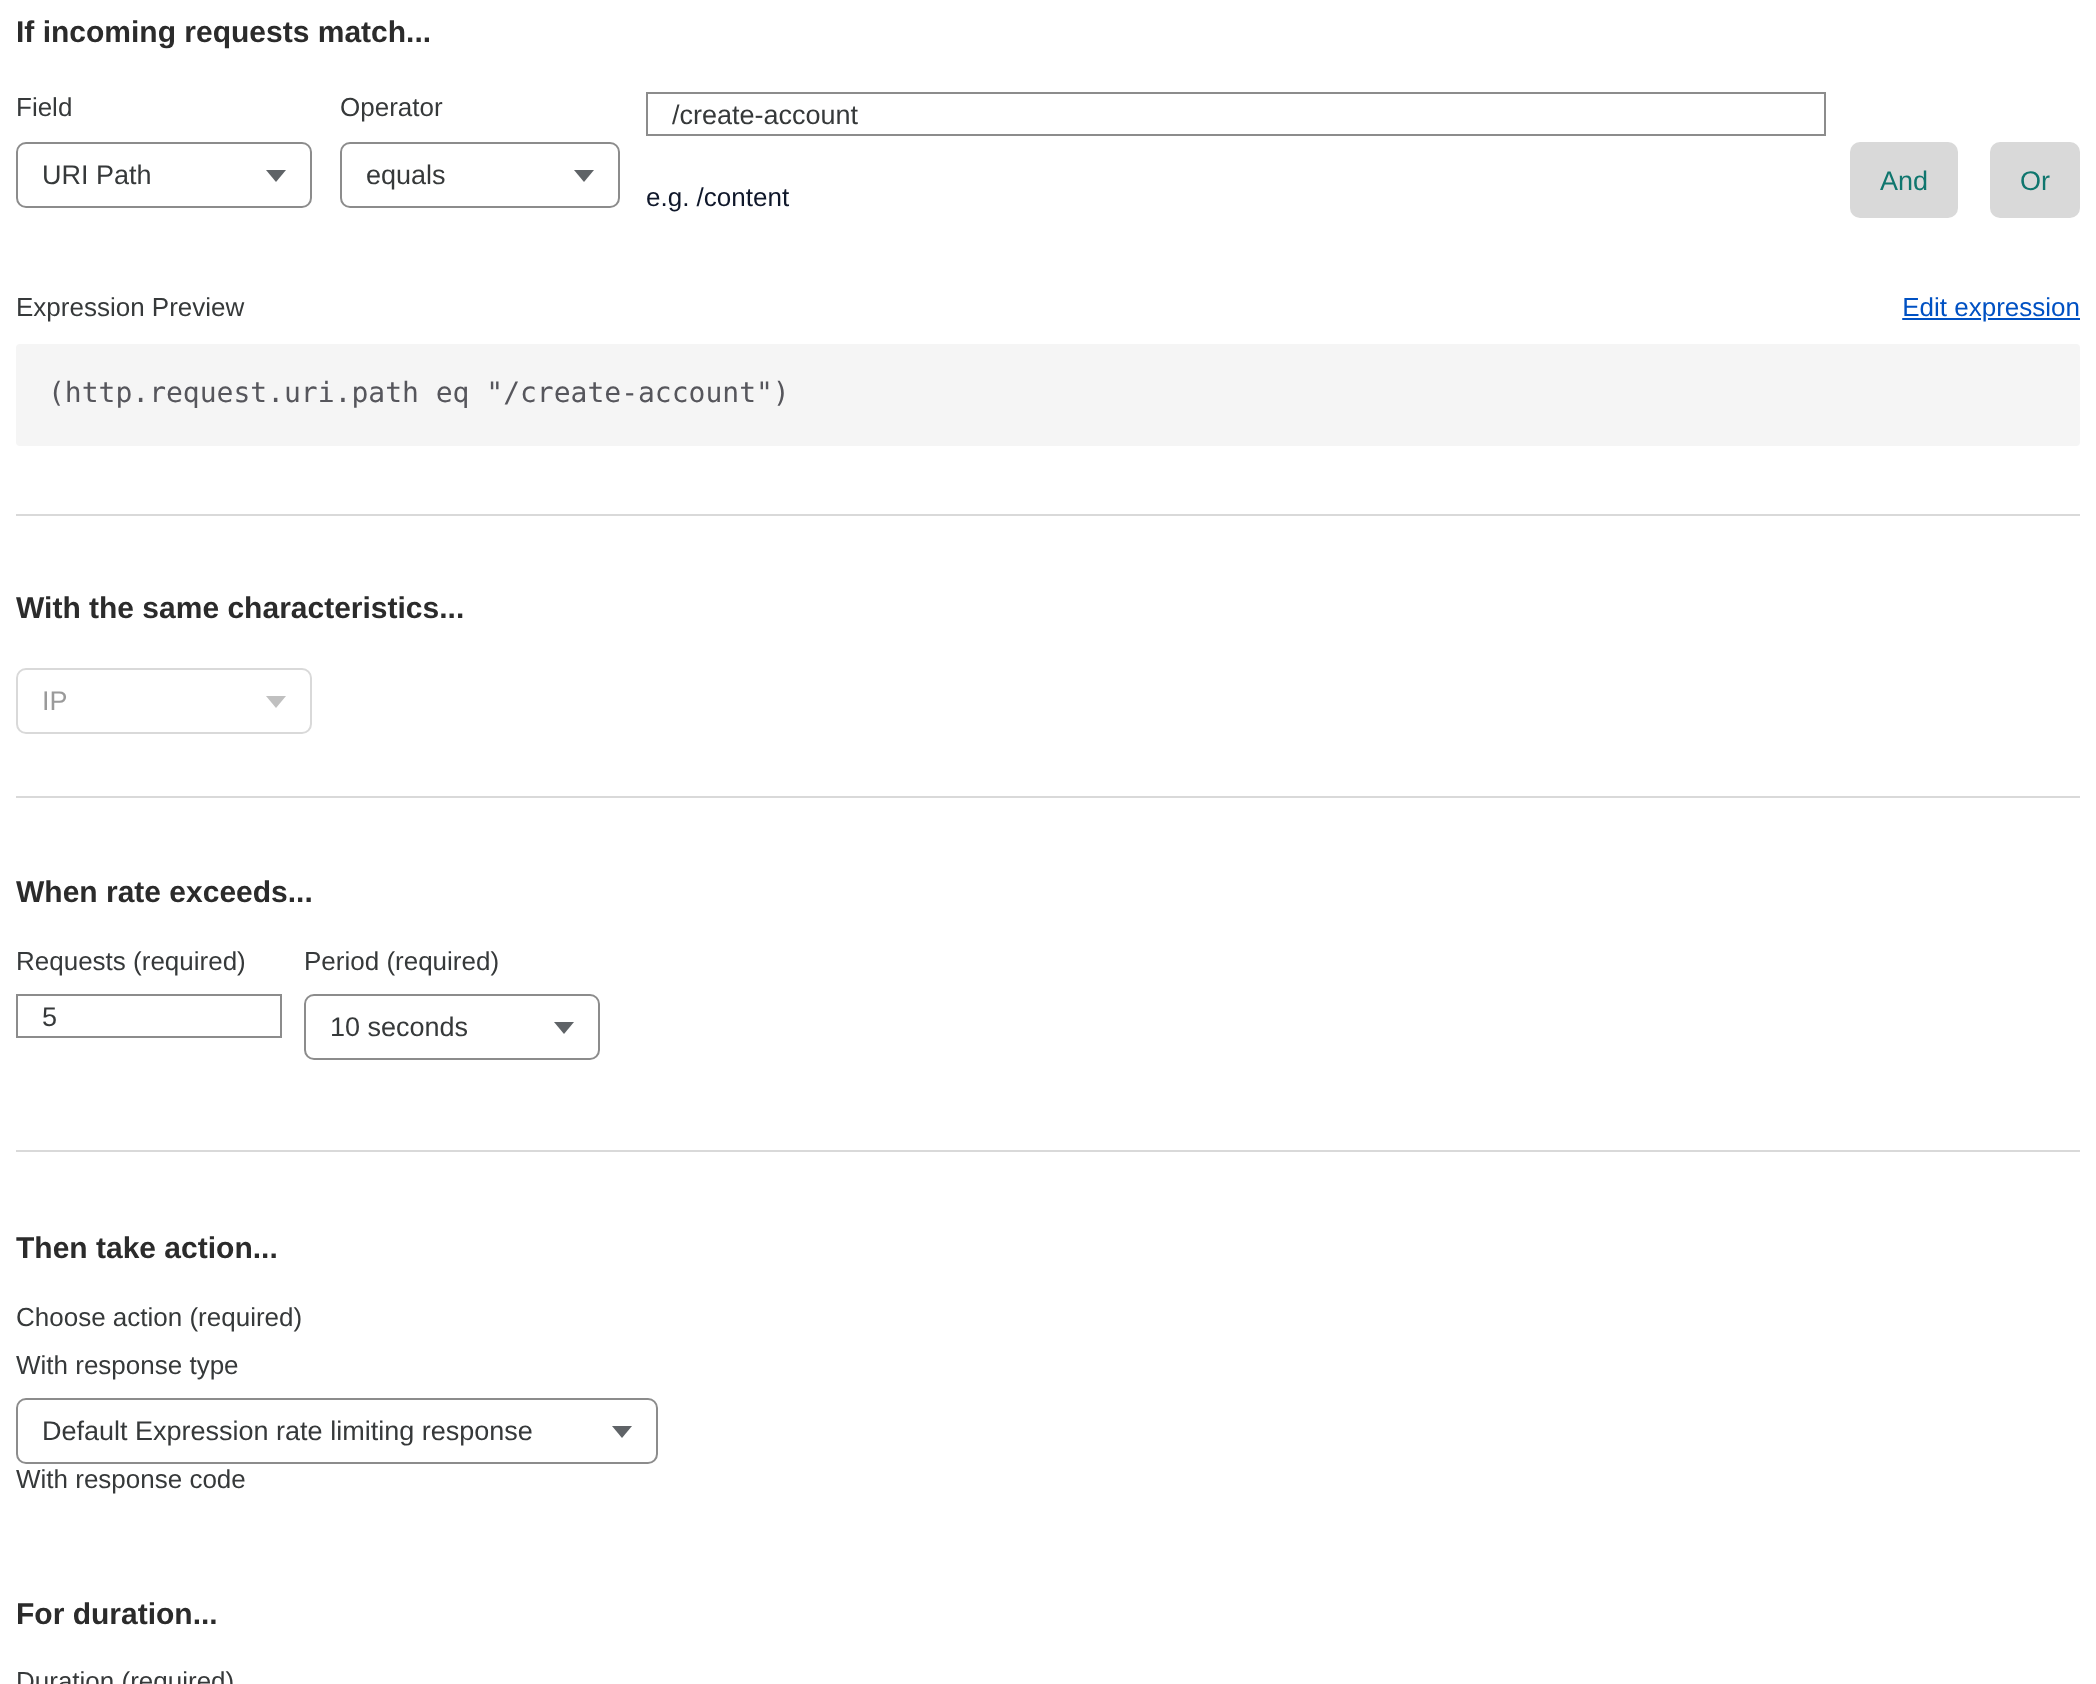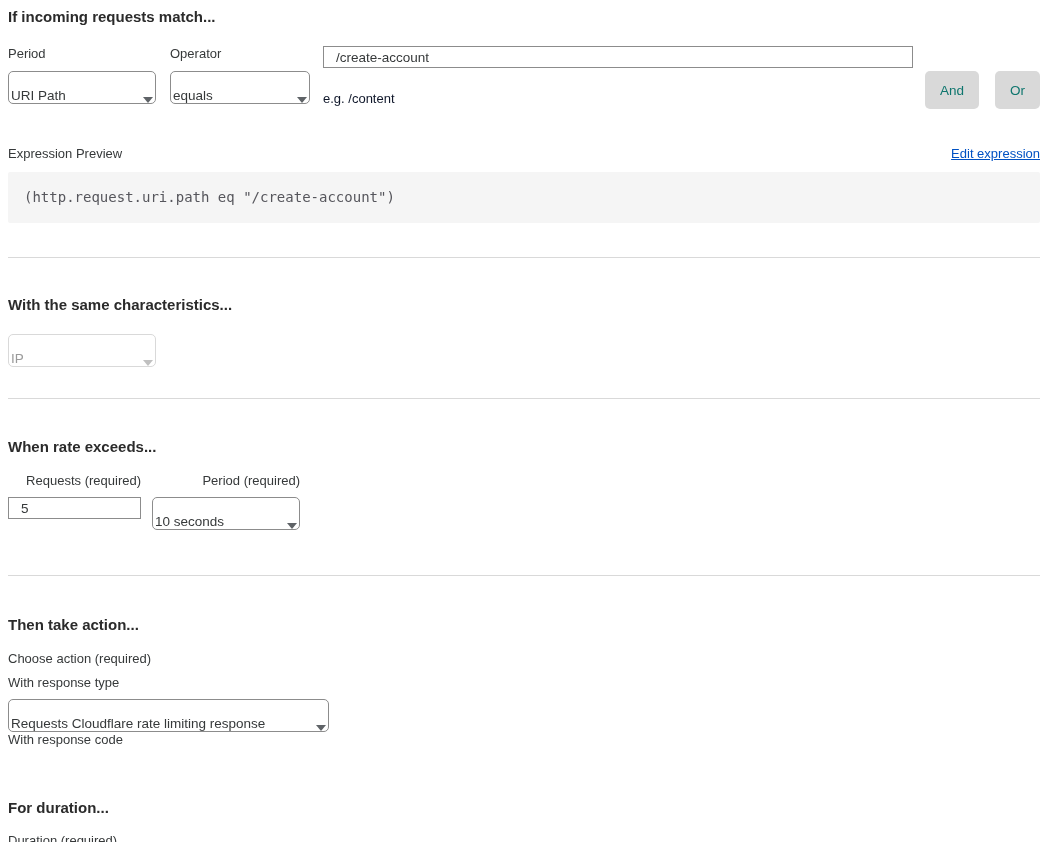--- a/index.html
+++ b/index.html
@@ -18,22 +18,22 @@
 
   .form-row { display: flex; align-items: flex-start; }
   .group { display: flex; flex-direction: column; }
   .field-label {
     font-size: 13px; color: #36393a; line-height: 15px;
     margin-bottom: 10px; white-space: nowrap;
   }
 
   .control {
     height: 33px; border: 1px solid #8c8c8c; border-radius: 5px;
-    background: #fff; display: flex; align-items: flex-end;
-    padding: 0 2px; font-size: 13.5px; color: #36393a; width: 100%;
+    background: #fff; display: flex; align-items: center;
+    padding: 0 12px; font-size: 13.5px; color: #36393a; width: 100%;
   }
   .select { justify-content: space-between; cursor: pointer; }
   .caret {
     width: 0; height: 0; flex: none; margin-left: 8px;
     border-left: 5px solid transparent; border-right: 5px solid transparent;
     border-top: 6px solid #5f6367;
   }
   .select.disabled { border-color: #d9d9d9; color: #9a9a9a; cursor: default; }
   .select.disabled .caret { border-top-color: #c0c0c0; }
 
@@ -75,21 +75,21 @@
   .row1 .g-btns { padding-top: 25px; display: flex; flex-direction: row; gap: 16px; }
   .expr-wrap { margin-top: 37px; }
   .div1 { margin-top: 34px; }
   .s2-title { margin-top: 38px; }
   .s2-select { width: 148px; margin-top: 20px; }
   .div2 { margin-top: 31px; }
   .s3-title { margin-top: 39px; }
   .row3 { margin-top: 17px; }
   .row3 .g-requests { width: 133px; margin-right: 11px; }
   .row3 .g-period { width: 148px; }
-  .row3 .field-label { margin-bottom: 9px; text-align: right; }
+  .row3 .field-label { margin-bottom: 9px; }
   .div3 { margin-top: 45px; }
   .s4-title { margin-top: 40px; }
   .row4 { margin-top: 17px; flex-direction: column; }
   .row4 .g-action { width: 266px; margin-right: 16px; }
   .row4 .g-rtype { width: 321px; margin-right: 15px; }
   .row4 .g-rcode { width: 162px; }
   .row4 .field-label { margin-bottom: 9px; }
   .s5-title { margin-top: 43px; }
   .row5 { margin-top: 16px; }
   .row5 .g-duration { width: 148px; }
@@ -97,21 +97,21 @@
 </style>
 </head>
 <body>
 
 <div class="page">
 
   <h2 class="section-title s1-title">If incoming requests match...</h2>
 
   <div class="form-row row1">
     <div class="group g-field">
-      <span class="field-label">Period</span>
+      <span class="field-label">Field</span>
       <div class="control select">
         <span>URI Path</span>
         <span class="caret"></span>
       </div>
     </div>
 
     <div class="group g-operator">
       <span class="field-label">Operator</span>
       <div class="control select">
         <span>equals</span>
@@ -169,21 +169,21 @@
 
   <h2 class="section-title s4-title">Then take action...</h2>
 
   <div class="form-row row4">
     <div class="group g-action">
       <span class="field-label">Choose action (required)</span>
     </div>
     <div class="group g-rtype">
       <span class="field-label">With response type</span>
       <div class="control select">
-        <span>Requests Cloudflare rate limiting response</span>
+        <span>Default Expression rate limiting response</span>
         <span class="caret"></span>
       </div>
     </div>
     <div class="group g-rcode">
       <span class="field-label">With response code</span>
     </div>
   </div>
 
   <h2 class="section-title s5-title">For duration...</h2>
 

